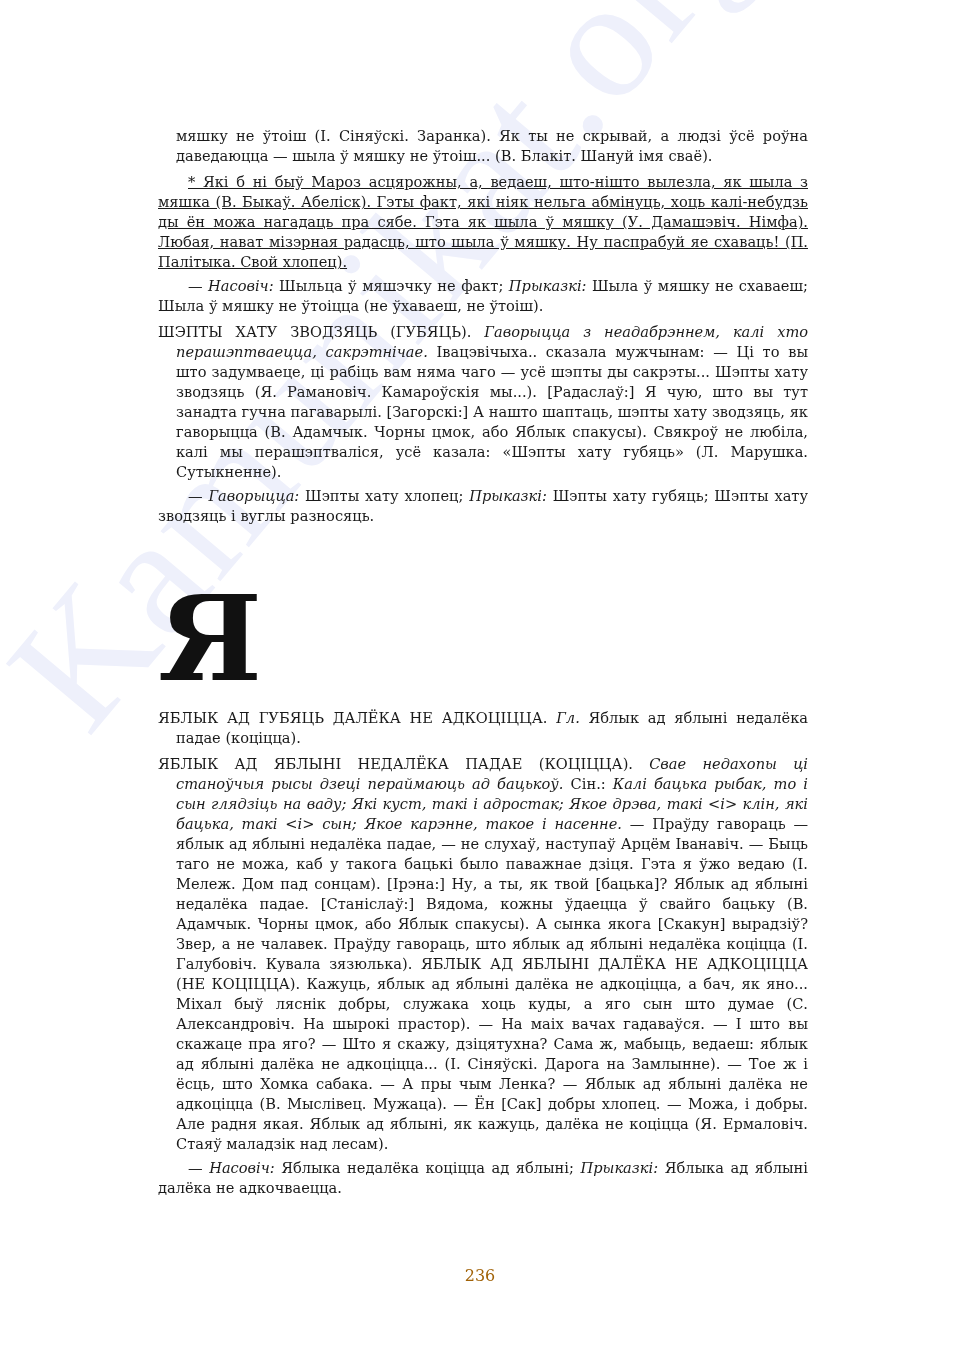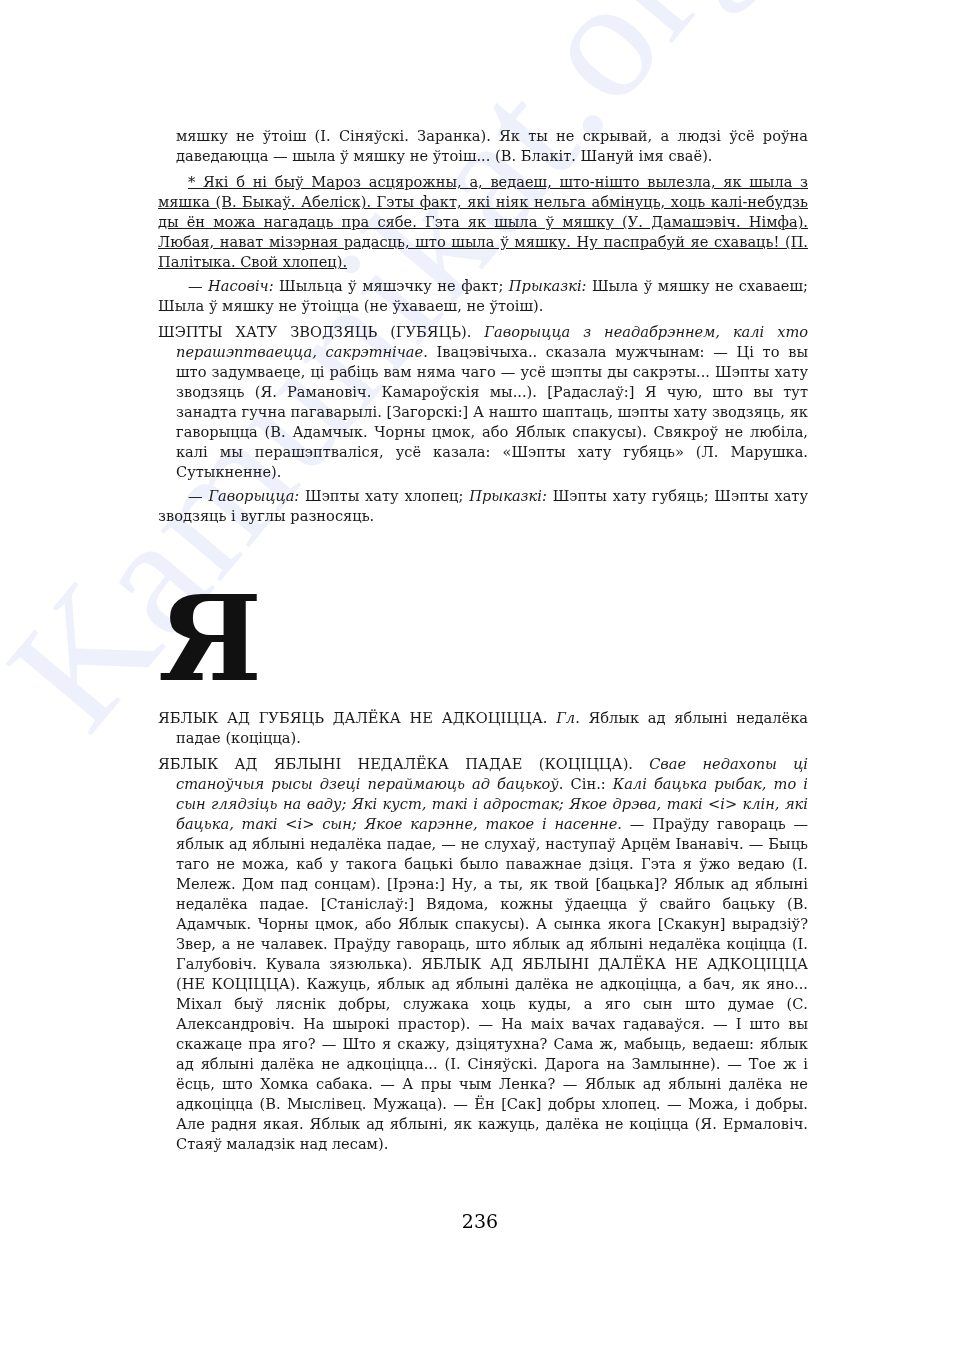--- a/index.html
+++ b/index.html
@@ -22,22 +22,22 @@
     .entry { padding-left: 18px; text-indent: -18px; margin-top: 6px !important; }
     .variants { text-indent: 30px; margin-top: 4px !important; }
     .gap { margin-top: 6px !important; }
     .big-letter {
       font-family: "DejaVu Serif", serif; font-weight: bold; font-size: 118px;
       line-height: 110px; margin-top: 58px !important; margin-bottom: 14px !important;
       margin-left: -2px; color: #111;
     }
     i, .it { }
     .page-num {
-      position: absolute; left: 0; width: 960px; top: 1210px; text-align: center;
-      font-family: "DejaVu Serif", serif; font-size: 19px; color: #000000;
+      position: absolute; left: 0; width: 960px; top: 1266px; text-align: center;
+      font-family: "DejaVu Serif", serif; font-size: 16px; color: #a16207;
     }
   </style>
 </head>
 <body>
 
 <div class="page">
   <div class="watermark">Kamunikat.org</div>
 
   <div class="content">
 
@@ -50,17 +50,18 @@
     <p class="entry"><span>ШЭПТЫ ХАТУ ЗВОДЗЯЦЬ (ГУБЯЦЬ).</span> <i>Гаворыцца з неадабрэннем, калі хто перашэптваецца, сакрэтнічае.</i> <span>Івацэвічыха.. сказала мужчынам: — Ці то вы што задумваеце, ці рабіць вам няма чаго — усё шэпты ды сакрэты... Шэпты хату зводзяць (Я. Рамановіч. Камароўскія мы...). [Радаслаў:] Я чую, што вы тут занадта гучна пагаварылі. [Загорскі:] А нашто шаптаць, шэпты хату зводзяць, як гаворыцца (В. Адамчык. Чорны цмок, або Яблык спакусы). Свякроў не любіла, калі мы перашэптваліся, усё казала: «Шэпты хату губяць» (Л. Марушка. Сутыкненне).</span></p>
 
     <p class="variants"><span>— </span><i>Гаворыцца:</i><span> Шэпты хату хлопец; </span><i>Прыказкі:</i><span> Шэпты хату губяць; Шэпты хату зводзяць і вуглы разносяць.</span></p>
 
     <p class="big-letter">Я</p>
 
     <p class="entry"><span>ЯБЛЫК АД ГУБЯЦЬ ДАЛЁКА НЕ АДКОЦІЦЦА.</span> <i>Гл.</i> <span>Яблык ад яблыні недалёка падае (коціцца).</span></p>
 
     <p class="entry"><span>ЯБЛЫК АД ЯБЛЫНІ НЕДАЛЁКА ПАДАЕ (КОЦІЦЦА).</span> <i>Свае недахопы ці станоўчыя рысы дзеці пераймаюць ад бацькоў.</i> <span>Сін.:</span> <i>Калі бацька рыбак, то і сын глядзіць на ваду; Які куст, такі і адростак; Якое дрэва, такі &lt;і&gt; клін, які бацька, такі &lt;і&gt; сын; Якое карэнне, такое і насенне.</i> <span>— Праўду гавораць — яблык ад яблыні недалёка падае, — не слухаў, наступаў Арцём Іванавіч. — Быць таго не можа, каб у такога бацькі было паважнае дзіця. Гэта я ўжо ведаю (І. Мележ. Дом пад сонцам). [Ірэна:] Ну, а ты, як твой [бацька]? Яблык ад яблыні недалёка падае. [Станіслаў:] Вядома, кожны ўдаецца ў свайго бацьку (В. Адамчык. Чорны цмок, або Яблык спакусы). А сынка якога [Скакун] вырадзіў? Звер, а не чалавек. Праўду гавораць, што яблык ад яблыні недалёка коціцца (І. Галубовіч. Кувала зязюлька). ЯБЛЫК АД ЯБЛЫНІ ДАЛЁКА НЕ АДКОЦІЦЦА (НЕ КОЦІЦЦА). Кажуць, яблык ад яблыні далёка не адкоціцца, а бач, як яно... Міхал быў ляснік добры, служака хоць куды, а яго сын што думае (С. Александровіч. На шырокі прастор). — На маіх вачах гадаваўся. — І што вы скажаце пра яго? — Што я скажу, дзіцятухна? Сама ж, мабыць, ведаеш: яблык ад яблыні далёка не адкоціцца... (І. Сіняўскі. Дарога на Замлынне). — Тое ж і ёсць, што Хомка сабака. — А пры чым Ленка? — Яблык ад яблыні далёка не адкоціцца (В. Мыслівец. Мужаца). — Ён [Сак] добры хлопец. — Можа, і добры. Але радня якая. Яблык ад яблыні, як кажуць, далёка не коціцца (Я. Ермаловіч. Стаяў маладзік над лесам).</span></p>
 
+    <p class="variants"><span>— </span><i>Насовіч:</i><span> Яблыка недалёка коціцца ад яблыні; </span><i>Прыказкі:</i><span> Яблыка ад яблыні далёка не адкочваецца.</span></p>
 
   </div>
 
   <div class="page-num">236</div>
 </div>
 
 </body></html>

